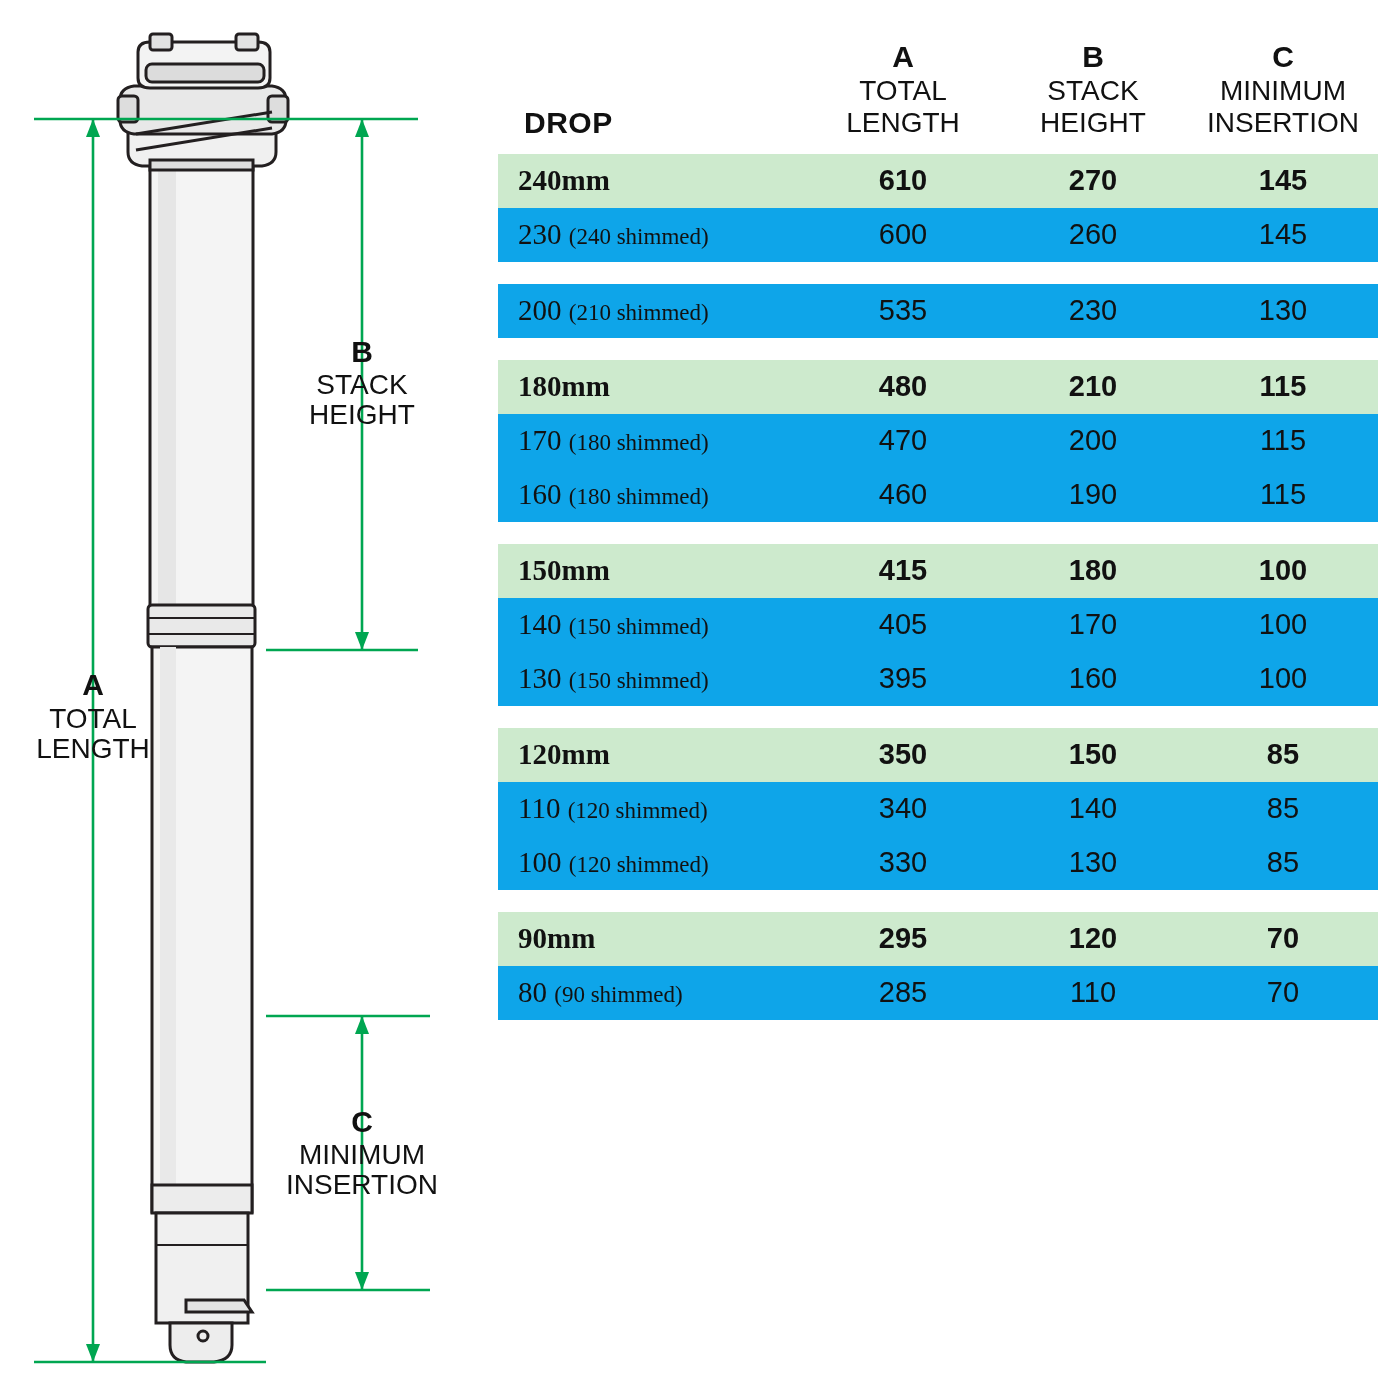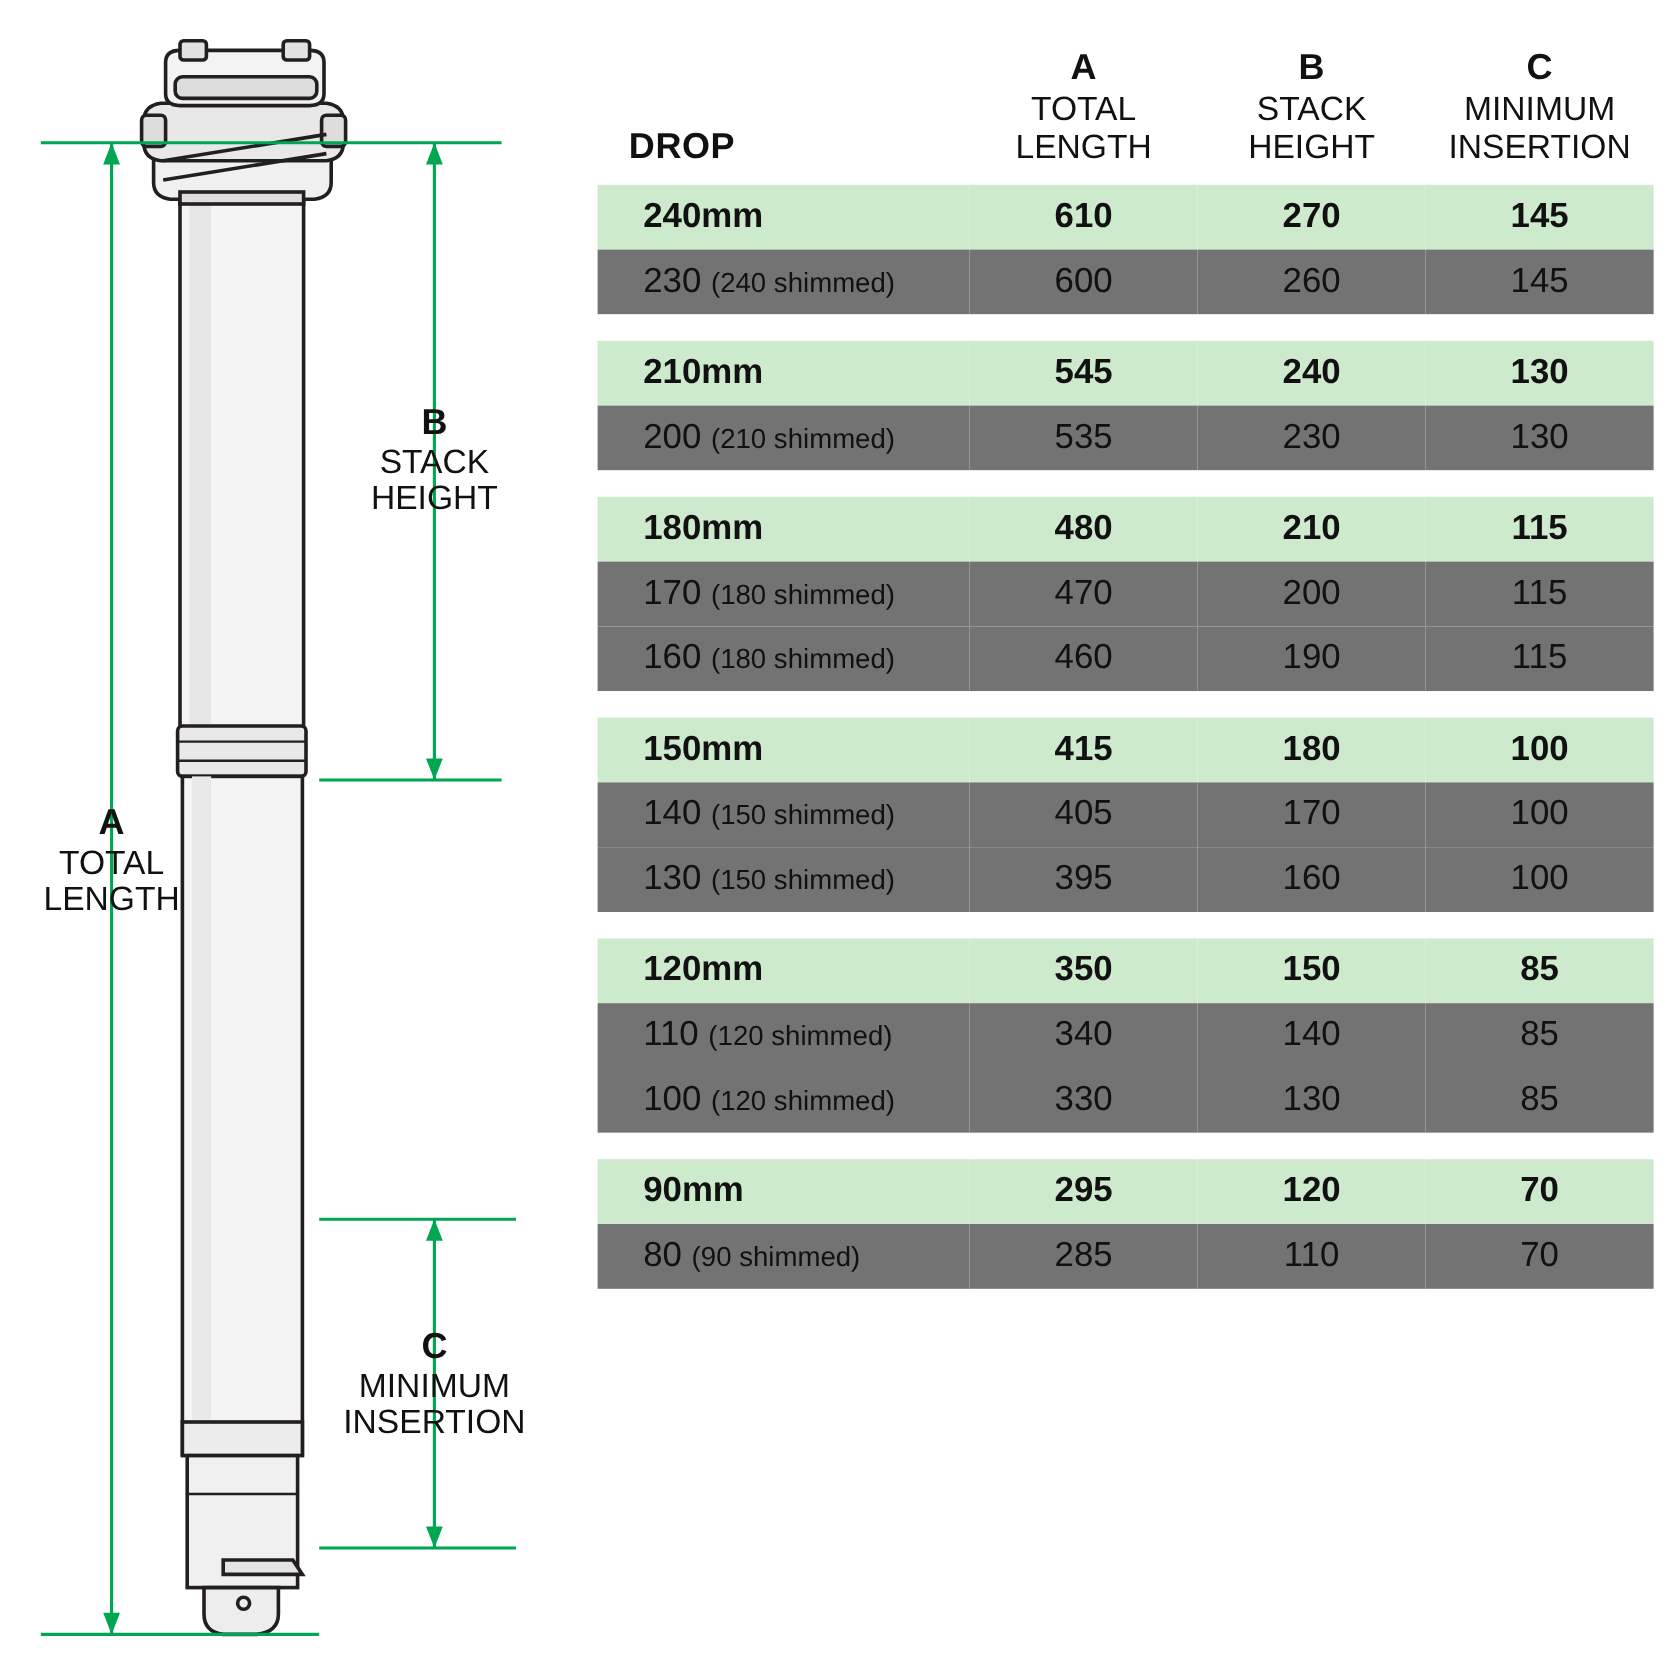--- a/index.html
+++ b/index.html
@@ -75,28 +75,29 @@
   }
 
   tbody tr td {
     font-size: 29px;
     height: 54px;
     text-align: center;
     padding: 0;
   }
   tbody tr td.drop-cell {
     text-align: left;
-    padding-left: 38px;
+    padding-left: 20px;
+    font-family: Liberation Serif, serif;
   }
   tbody tr.main td {
     font-weight: bold;
     background: #cdeacd;
   }
   tbody tr.main td.drop-cell { }
-  tbody tr.sub td { background: #737373; }
+  tbody tr.sub td { background: #0ea5e9; }
   td .shim {
     font-size: 23px;
     font-weight: normal;
   }
   tr.spacer td {
     height: 22px;
     background: #ffffff;
   }
 </style>
 </head>
@@ -222,26 +223,20 @@
           </tr>
           <tr class="sub">
             <td class="drop-cell">230 <span class="shim">(240 shimmed)</span></td>
             <td>600</td>
             <td>260</td>
             <td>145</td>
           </tr>
           <tr class="spacer">
             <td colspan="4"></td>
           </tr>
-          <tr class="main">
-            <td class="drop-cell">210mm</td>
-            <td>545</td>
-            <td>240</td>
-            <td>130</td>
-          </tr>
           <tr class="sub">
             <td class="drop-cell">200 <span class="shim">(210 shimmed)</span></td>
             <td>535</td>
             <td>230</td>
             <td>130</td>
           </tr>
           <tr class="spacer">
             <td colspan="4"></td>
           </tr>
           <tr class="main">

